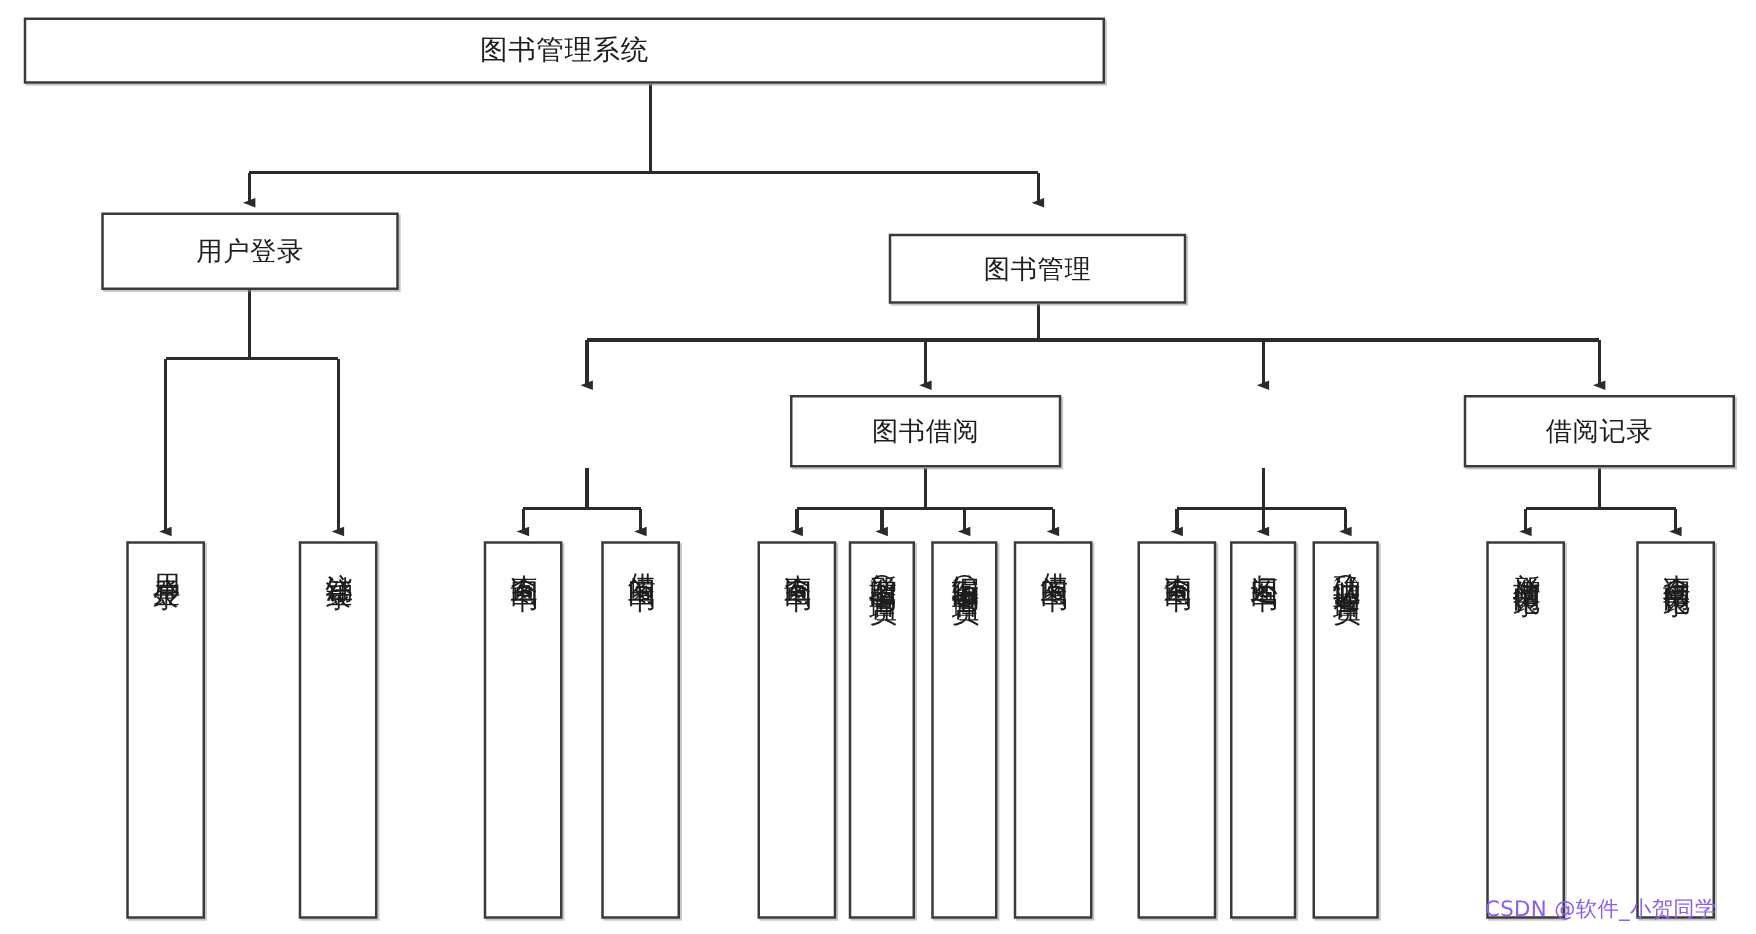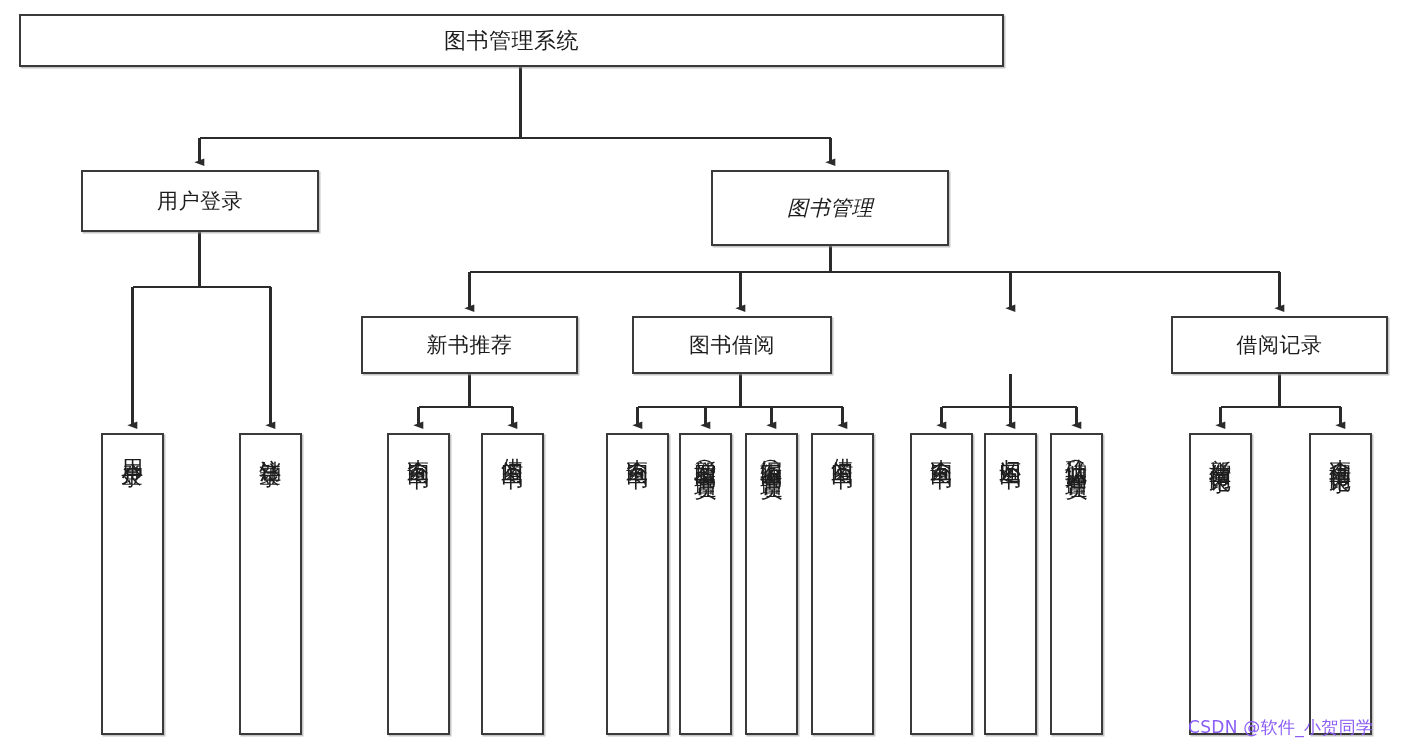--- a/index.html
+++ b/index.html
@@ -124,35 +124,32 @@
       <path d="M1010.5,407 L1010.5,425" marker-end="url(#arrowhead)"></path>
       <path d="M1076.5,407 L1076.5,425" marker-end="url(#arrowhead)"></path>
 
       <path d="M1279.5,374 L1279.5,407"></path>
       <path d="M1220.5,407 L1340.5,407"></path>
       <path d="M1220.5,407 L1220.5,425" marker-end="url(#arrowhead)"></path>
       <path d="M1340.5,407 L1340.5,425" marker-end="url(#arrowhead)"></path>
     </g>
   </svg>
 
-  <div class="node horiz root" style="left:19px; top:14px; width:985px; height:53px;align-items:center;">
+  <div class="node horiz root" style="left:19px; top:14px; width:865px; height:53px;align-items:center;">
     <span class="label">图书管理系统</span>
   </div>
 
   <div class="node horiz" style="left:81px; top:170px; width:238px; height:62px;">
     <span class="label">用户登录</span>
   </div>
-  <div class="node horiz" style="left:711px; top:170px; width:238px; height:76px;font-style:italic;">
+  <div class="node horiz" style="left:711px; top:187px; width:238px; height:56px;">
     <span class="label">图书管理</span>
   </div>
 
-  <div class="node horiz" style="left:361px; top:316px; width:217px; height:58px;">
-    <span class="label">新书推荐</span>
-  </div>
-  <div class="node horiz" style="left:632px; top:316px; width:200px; height:58px;">
+  <div class="node horiz" style="left:632px; top:316px; width:217px; height:58px;">
     <span class="label">图书借阅</span>
   </div>
   <div class="node horiz" style="left:1171px; top:316px; width:217px; height:58px;">
     <span class="label">借阅记录</span>
   </div>
 
   <div class="node vert" style="left:101px; top:433px; width:63px; height:302px;">
     <span class="label">用户登录</span>
   </div>
   <div class="node vert" style="left:239px; top:433px; width:63px; height:302px;">

